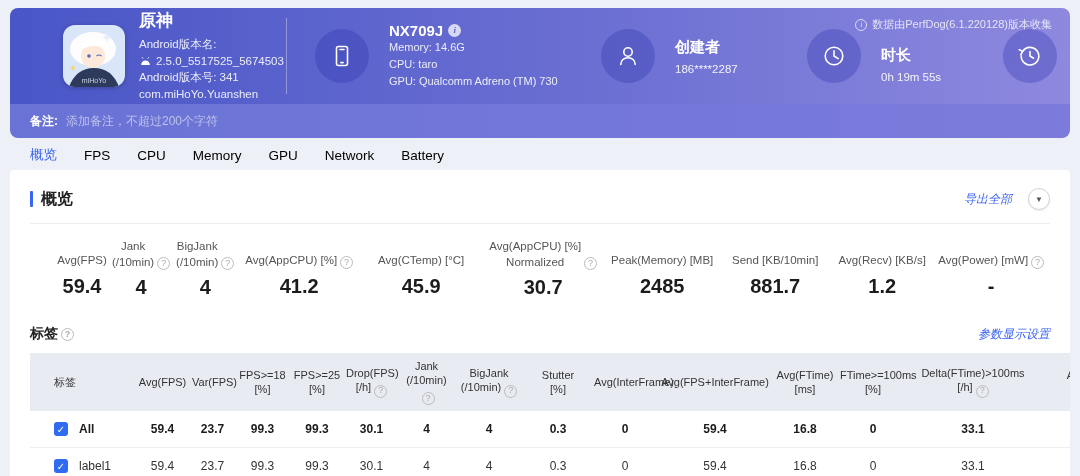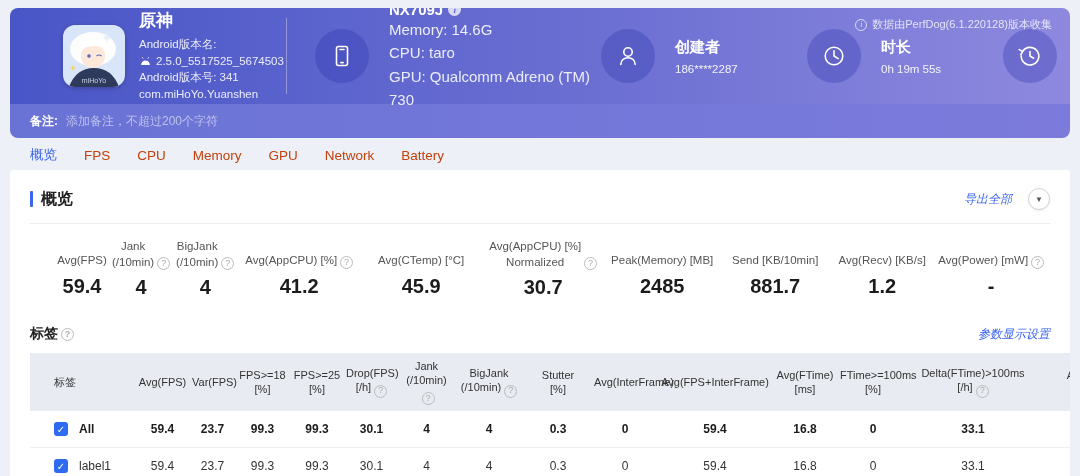--- a/index.html
+++ b/index.html
@@ -30,35 +30,35 @@
   .app-title { font-size:17px; font-weight:bold; color:#fff; margin-bottom:2px; }
   .app-line { display:flex; align-items:center; gap:4px; }
 
   .v-divider { width:1px; height:76px; background:rgba(255,255,255,0.35); margin:0 4px; flex-shrink:0; }
 
   .info-block { display:flex; align-items:center; flex-shrink:0; }
   .circle { width:54px; height:54px; border-radius:50%; background:rgba(40,48,170,0.30);
     display:flex; align-items:center; justify-content:center; flex-shrink:0; }
   .blk-text { margin-left:20px; }
   .blk-title { font-size:15px; font-weight:bold; color:#fff; display:flex; align-items:center; gap:5px; }
-  .blk-line { font-size:15px; color:rgba(255,255,255,0.88); line-height:1.55; }
+  .blk-line { font-size:11px; color:rgba(255,255,255,0.88); line-height:1.55; }
   .blk-value { font-size:11.5px; color:rgba(255,255,255,0.9); margin-top:6px; }
   .i-badge { width:13px; height:13px; border-radius:50%; background:rgba(255,255,255,0.75);
     color:#5c64d2; font-size:9px; font-weight:bold; font-style:italic;
     font-family:"Liberation Serif",serif; display:inline-flex; align-items:center; justify-content:center; }
 
   .blk-device { margin-left:24px; width:282px; }
   .blk-creator { margin-left:4px; width:172px; }
-  .blk-duration { margin-left:34px; width:166px; }
+  .blk-duration { margin-left:34px; width:166px;align-items:flex-end; }
   .blk-upload { margin-left:30px; }
 
   
   .tabs { position:absolute; left:10px; top:140px; width:1060px; height:30px;
     display:flex; align-items:center; gap:27px; padding-left:20px; font-size:13.5px; }
-  .tab { color:#c2410c; cursor:pointer; }
+  .tab { color:#000000; cursor:pointer; }
   .tab.active { color:#3b64f3; }
 
   
   .card { position:absolute; left:10px; top:170px; width:1060px; height:306px;
     background:#fff; border-radius:4px 4px 0 0; padding:0 20px; overflow:hidden; }
 
   .section-head { margin-top:18px; display:flex; align-items:center; justify-content:space-between; }
   .sec-title { display:flex; align-items:center; font-size:16px; font-weight:bold; color:#222; }
   .sec-bar { width:3px; height:16px; background:#3b64f3; border-radius:1px; margin-right:8px; }
   .sec-actions { display:flex; align-items:center; }

